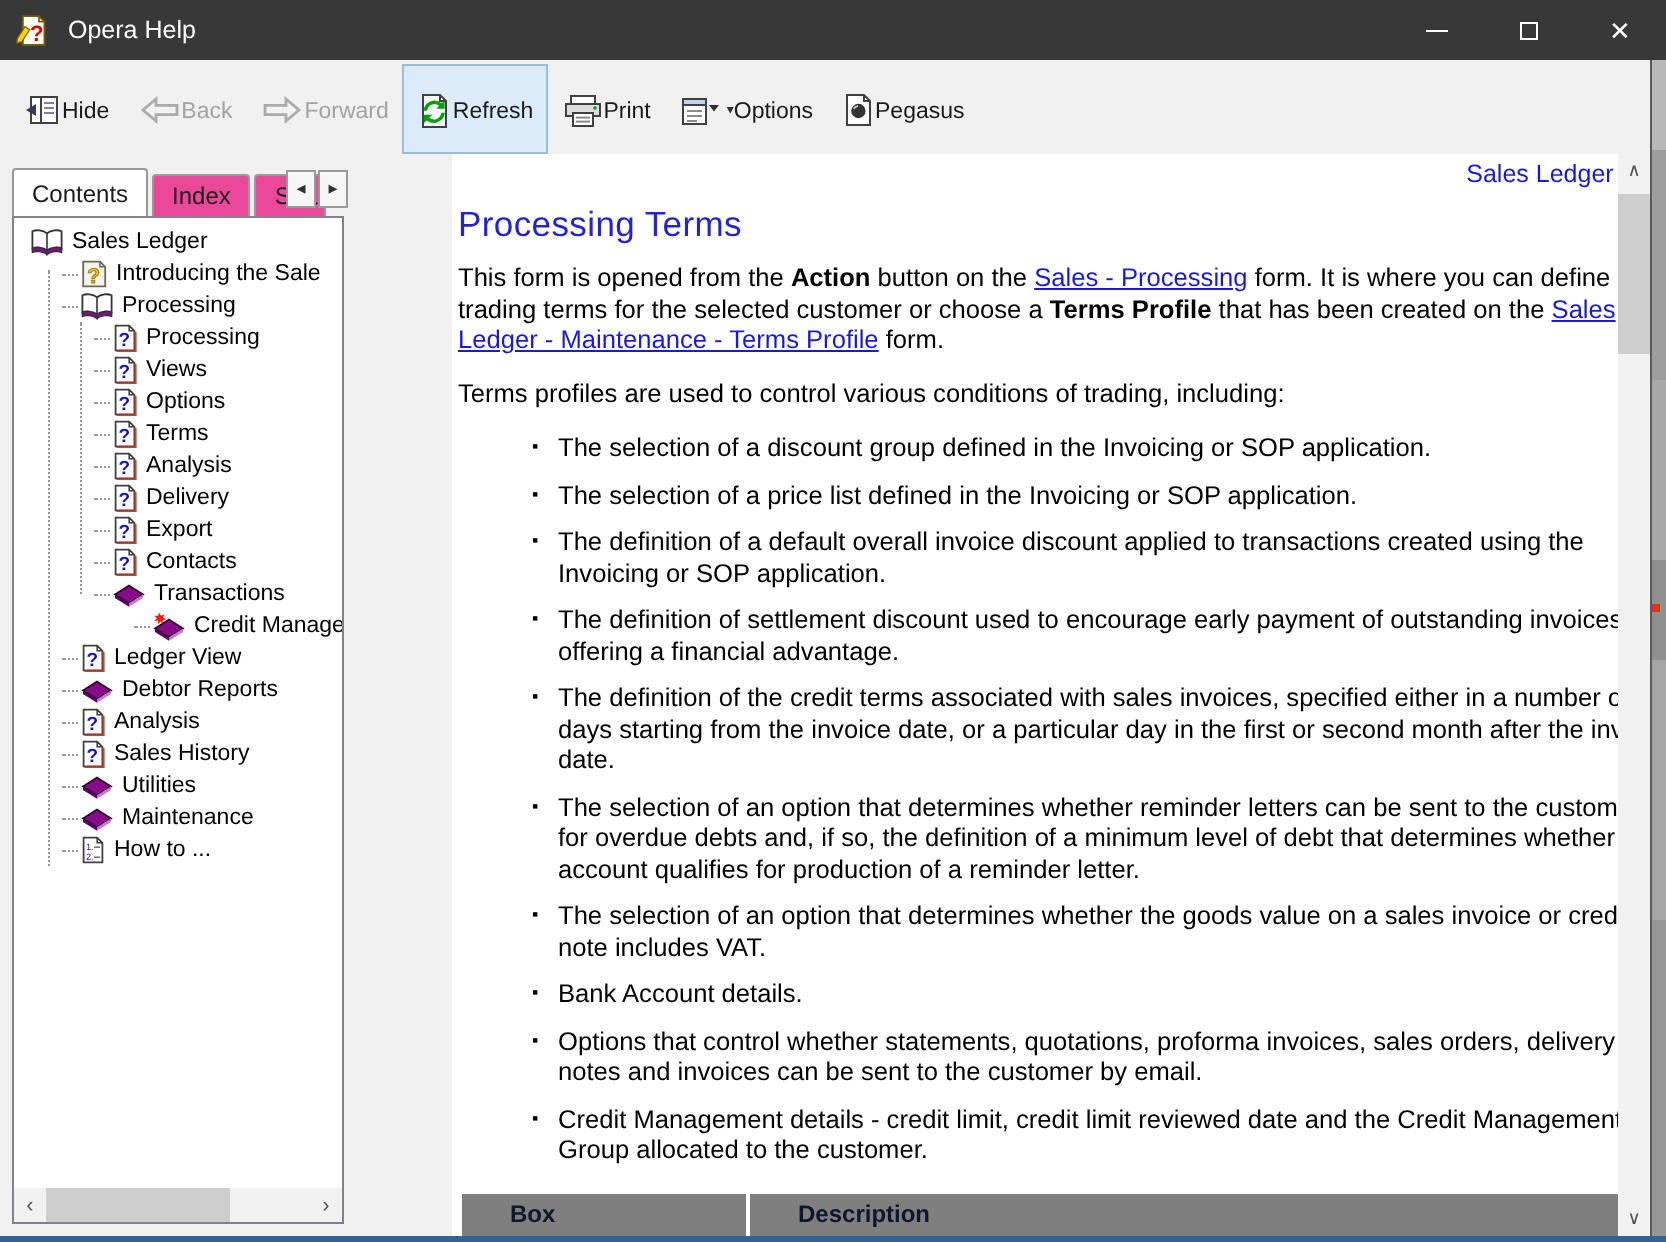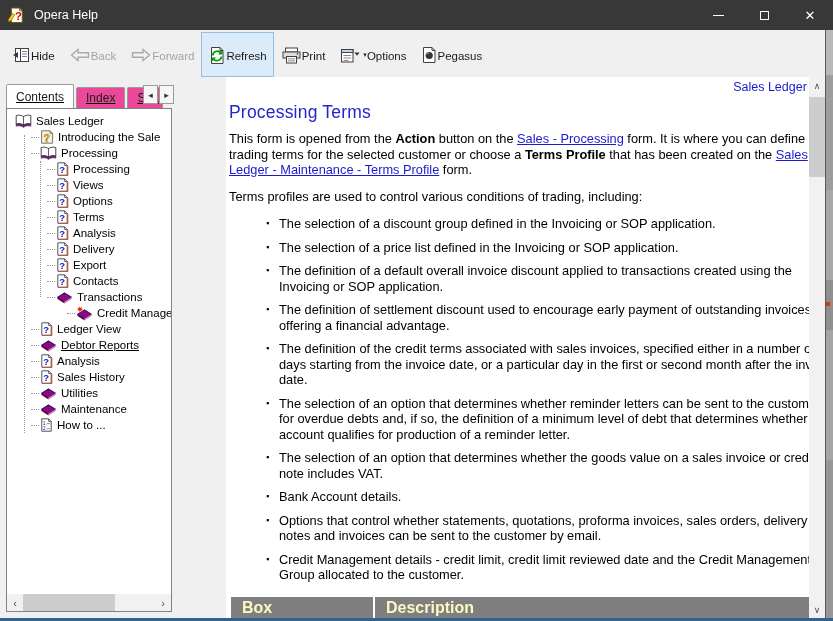--- a/index.html
+++ b/index.html
@@ -26,21 +26,21 @@
   .tb-btn{min-width:46px;padding:2px 6px 1px;display:flex;flex-direction:row;align-items:center;justify-content:flex-start;border:1px solid transparent;background:transparent;font-family:inherit;}
   .tb-btn .tb-ico{height:22px;display:flex;align-items:center;}
   .tb-btn .tb-lbl{font-size:11.5px;color:#1a1a1a;margin-top:1px;}
   .tb-btn.disabled .tb-lbl{color:#a3a3a3;}
   .tb-btn.active{background:var(--hl);border:1px solid var(--hlborder);}
   .tb-caret{font-size:7px;color:#303030;margin-left:2px;vertical-align:top;}
 
   
   .main{position:absolute;left:0;top:77px;width:826px;height:541px;background:#f0f0f0;}
   .leftpanel{position:absolute;left:0;top:0;width:186px;height:541px;background:#f0f0f0;}
-  .tabs{position:absolute;left:6px;top:7px;height:24px;display:flex;align-items:flex-end;text-decoration:underline;}
+  .tabs{position:absolute;left:6px;top:7px;height:24px;display:flex;align-items:flex-end;}
   .tab{border:1px solid #9a9a9a;border-bottom:none;background:#ec4899;font-size:12px;color:#1a1a1a;padding:3px 9px 4px;margin-right:2px;border-radius:2px 2px 0 0;height:21px;white-space:nowrap;overflow:hidden;}
   .tab.active{background:#fff;height:24px;padding-top:5px;position:relative;z-index:3;}
   .tab.clip{max-width:36px;}
   .tabspin{position:absolute;right:12px;top:8px;display:flex;z-index:4;}
   .spinbtn{width:15px;height:19px;border:1px solid #9a9a9a;background:#f6f6f6;display:flex;align-items:center;justify-content:center;font-size:9px;color:#303030;margin-left:1px;}
 
   .treebox{position:absolute;left:6px;top:31px;width:166px;height:504px;background:#fff;border:1px solid #7f8288;}
   .treeview{position:absolute;left:0;top:0;right:0;bottom:17px;overflow:hidden;padding-top:4px;position:relative;}
   .tree-item{height:16px;display:flex;align-items:center;font-size:11.5px;color:#000;white-space:nowrap;position:relative;z-index:2;}
   .tree-item .stub{display:inline-block;width:8px;height:1px;border-top:1px dotted #9a9a9a;margin-right:1px;flex:0 0 auto;}
@@ -57,21 +57,21 @@
   .toplink{color:var(--link);text-decoration:none;}
   h1.doc-title{font-size:17.5px;font-weight:500;color:var(--heading);margin-top:9px;letter-spacing:.2px;}
   .doc{font-size:12.8px;line-height:15.5px;color:#000;}
   .doc p{margin-top:11px;}
   .doc b{font-weight:bold;}
   a.doclink{color:var(--link);text-decoration:underline;}
   ul.doc-bullets{list-style:none;margin-top:12px;}
   ul.doc-bullets li{position:relative;padding-left:50px;margin-bottom:8px;}
   ul.doc-bullets li::before{content:"▪";position:absolute;left:37px;top:0;font-size:9px;color:#000;}
   table.doc-table{border-collapse:separate;border-spacing:2px;width:100%;margin-top:12px;}
-  table.doc-table th{background:var(--thbg);color:#fef9c3;font-weight:bold;text-align:left;font-size:16px;padding:3px 11px 4px;}
+  table.doc-table th{background:var(--thbg);color:#0f172a;font-weight:bold;text-align:left;font-size:12px;padding:3px 24px 4px;}
   .col-box{width:142px;}
 
   .vscroll{position:absolute;right:1px;top:0;width:16px;height:541px;background:#f1f1f1;}
   .vs-arrow{position:absolute;left:0;width:16px;height:17px;display:flex;align-items:center;justify-content:center;font-size:9px;color:#505050;}
   .vs-up{top:0;}
   .vs-down{bottom:0;}
   .vs-thumb{position:absolute;left:0;top:20px;width:16px;height:80px;background:#cdcdcd;}
 
   
   .rightborder{position:absolute;left:825px;top:30px;width:1px;height:588px;background:#5a5a5a;}
@@ -369,21 +369,21 @@
               <span class="ticon">
                 <svg width="13" height="14" viewBox="0 0 13 14">
                   <path d="M1.8 0.8 h6.8 l2.6 2.6 v9.8 h-9.4 Z" fill="#fff" stroke="#404040" stroke-width="0.9"></path>
                   <path d="M8.6 0.8 v2.6 h2.6" fill="none" stroke="#404040" stroke-width="0.8"></path>
                   <path d="M11.8 4 v9.8 h-9.6" fill="none" stroke="#cf4036" stroke-width="1"></path>
                   <text x="3.2" y="10.8" font-size="9.5" font-weight="bold" fill="#1515c8" font-family="Liberation Sans, sans-serif">?</text>
                 </svg>
               </span>
               <span>Ledger View</span>
             </div>
-            <div class="tree-item" style="padding-left: 24px; text-decoration: underline;">
+            <div class="tree-item" style="padding-left: 24px;">
               <span class="stub"></span>
               <span class="ticon">
                 <svg width="17" height="14" viewBox="0 0 17 14">
                   <path d="M1.5 7.2 L8.5 2.8 L15.5 7.2 L8.5 11.6 Z" fill="#8a0b8a" stroke="#2a0a2a" stroke-width="0.9"></path>
                   <path d="M1.5 7.2 L8.5 11.6 L8.5 13.4 L1.5 9 Z" fill="#550555"></path>
                   <path d="M15.5 7.2 L8.5 11.6 L8.5 13.4 L15.5 9 Z" fill="#c77ac7"></path>
                 </svg>
               </span>
               <span>Debtor Reports</span>
             </div>

